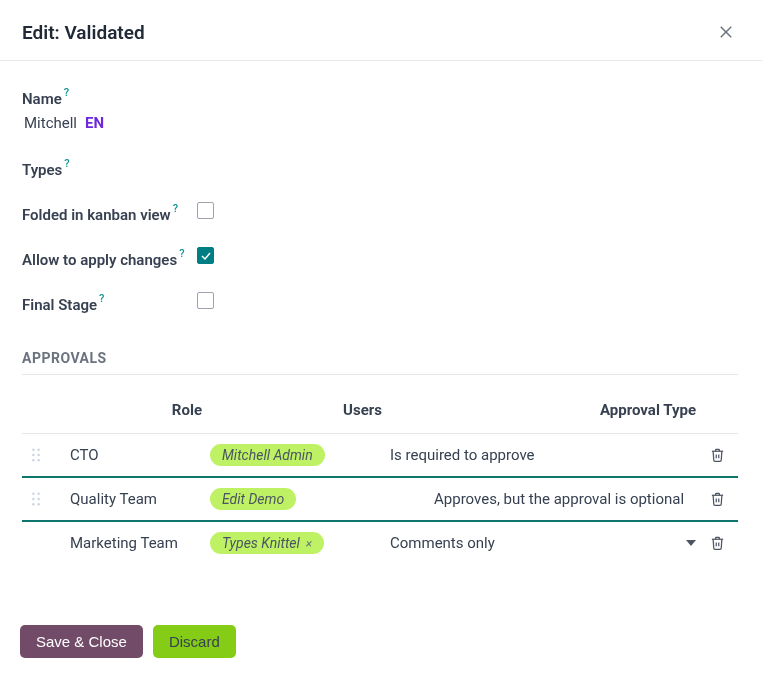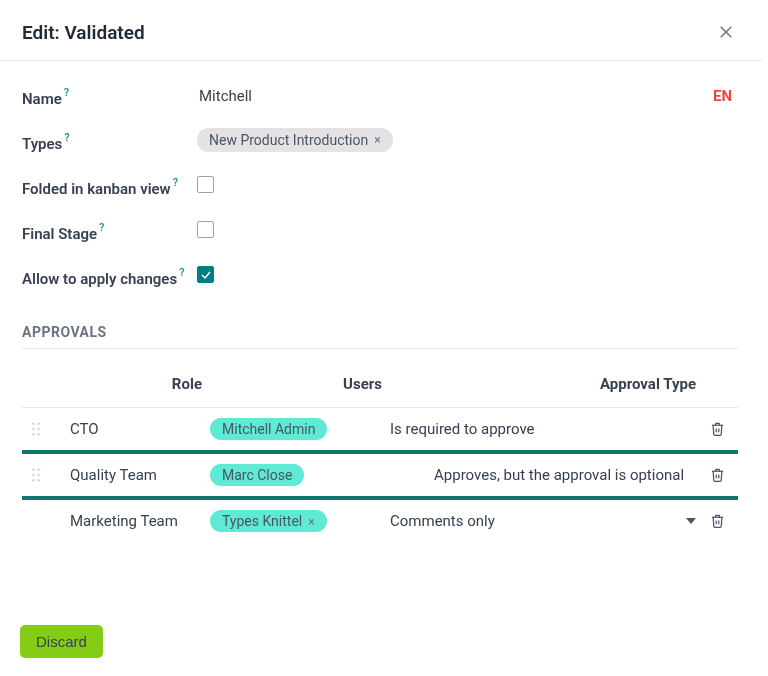--- a/index.html
+++ b/index.html
@@ -9,41 +9,41 @@
   .modal-title { font-size: 19px; font-weight: 600; color: #1f2937; }
   .close-btn { width: 28px; height: 28px; display: flex; align-items: center; justify-content: center; cursor: pointer; color: #6b7280; }
   .close-btn svg { width: 18px; height: 18px; }
 
   .modal-body { flex: 1; overflow-y: auto; padding: 22px 24px 12px 22px; position: relative; }
 
   .form-row { display: flex; align-items: flex-start; margin-bottom: 18px; }
   .form-label { width: 175px; flex-shrink: 0; font-weight: 600; color: #374151; font-size: 15px; line-height: 1.4; padding-top: 4px; }
   .form-label sup.help { color: #0e9594; font-weight: 500; font-size: 11px; margin-left: 2px; cursor: pointer; position: relative; top: -2px; }
   .form-control { flex: 1; display: flex; align-items: center; }
-  .name-row { position: relative; }
-  .lang-btn { margin-left: auto; color: #ef4444; font-weight: 700; font-size: 15px; cursor: pointer; padding: 4px 6px; }
+  .name-row { position: relative; flex-direction: column; }
+  .lang-btn { margin-left: auto; color: #6d28d9; font-weight: 700; font-size: 15px; cursor: pointer; padding: 4px 6px; }
   .text-value { font-size: 15px; color: #374151; padding: 4px 2px; }
 
   .tag { display: inline-flex; align-items: center; background: #e4e2e4; border-radius: 14px; padding: 4px 12px; font-size: 14px; color: #4b5563; }
   .tag .tag-x { margin-left: 6px; font-size: 12px; cursor: pointer; color: #6b7280; }
 
   .checkbox { width: 17px; height: 17px; border: 1px solid #9ca3af; border-radius: 2px; background: #fff; display: inline-flex; align-items: center; justify-content: center; cursor: pointer; margin-top: 3px; }
   .checkbox.checked { background: #017e84; border-color: #017e84; }
   .checkbox.checked svg { width: 12px; height: 12px; stroke: #fff; stroke-width: 3; }
 
   .section-title { font-size: 14px; font-weight: 700; letter-spacing: 0.5px; color: #6b7280; margin-top: 34px; margin-bottom: 12px; padding-bottom: 8px; border-bottom: 1px solid #e5e7eb; }
 
   table.approvals { width: 100%; border-collapse: collapse; font-size: 15px; }
   table.approvals th { text-align: right; font-weight: 700; color: #374151; padding: 14px 8px 14px 0; border-bottom: 1px solid #e5e7eb; }
   table.approvals th:first-child { width: 48px; }
-  table.approvals td { padding: 10px 8px 10px 0; border-bottom: 4px solid #0f766e; vertical-align: middle; color: #374151; }
+  table.approvals td { padding: 10px 8px 10px 0; border-bottom: 2px solid #0f766e; vertical-align: middle; color: #374151; }
   table.approvals tr:last-child td { border-bottom: none; }
   .drag-handle { color: #cbd5e1; display: flex; justify-content: center; cursor: grab; width: 28px; }
   .drag-handle svg { width: 12px; height: 14px; }
-  .user-chip { display: inline-flex; align-items: flex-end; background: #5eead4; border-radius: 14px; padding: 3px 12px; font-size: 14px; color: #4b5563; }
+  .user-chip { display: inline-flex; align-items: flex-end; background: #bef264; border-radius: 14px; padding: 3px 12px; font-size: 14px; color: #4b5563; font-style: italic; }
   .user-chip .tag-x { margin-left: 6px; font-size: 12px; cursor: pointer; color: #6b7280; }
   .trash { color: #4b5563; cursor: pointer; display: flex; justify-content: center; }
   .trash svg { width: 15px; height: 16px; }
   .caret-down { display: inline-block; margin-left: 8px; cursor: pointer; color: #4b5563; }
   .caret-down svg { width: 10px; height: 10px; }
   .approval-cell { display: flex; align-items: center; }
 
   .modal-footer { padding: 12px 20px 18px 20px; display: flex; gap: 10px; }
   .btn { padding: 8px 16px; font-size: 15px; border-radius: 5px; cursor: pointer; border: none; font-weight: 500; }
   .btn-primary { background: #714b67; color: #fff; }
@@ -80,56 +80,50 @@
       <div class="form-control">
         <span class="text-value">Mitchell</span>
         <span class="lang-btn">EN</span>
       </div>
     </div>
 
     <div class="form-row">
       <div class="form-label">
         <span>Types</span><sup class="help">?</sup>
       </div>
-      <div class="form-control">
-        <span class="tag">
-          <span>New Product Introduction</span>
-          <span class="tag-x">×</span>
-        </span>
-      </div>
     </div>
 
     <div class="form-row">
       <div class="form-label">
         <span>Folded in kanban view</span><sup class="help">?</sup>
-      </div>
-      <div class="form-control">
-        <span class="checkbox"></span>
-      </div>
-    </div>
-
-    <div class="form-row">
-      <div class="form-label">
-        <span>Final Stage</span><sup class="help">?</sup>
       </div>
       <div class="form-control">
         <span class="checkbox"></span>
       </div>
     </div>
 
     <div class="form-row">
       <div class="form-label">
         <span>Allow to apply changes</span><sup class="help">?</sup>
       </div>
       <div class="form-control">
         <span class="checkbox checked">
           <svg viewBox="0 0 24 24" fill="none" stroke="currentColor">
               <polyline points="4 12 10 18 20 6"></polyline>
             </svg>
         </span>
+      </div>
+    </div>
+
+    <div class="form-row">
+      <div class="form-label">
+        <span>Final Stage</span><sup class="help">?</sup>
+      </div>
+      <div class="form-control">
+        <span class="checkbox"></span>
       </div>
     </div>
 
     <div class="section-title">APPROVALS</div>
 
     <table class="approvals">
       <thead>
         <tr>
           <th class="col-handle"></th>
           <th class="col-role">Role</th>
@@ -182,21 +176,21 @@
                   <circle cx="8" cy="2" r="1.4"></circle>
                   <circle cx="2" cy="8" r="1.4"></circle>
                   <circle cx="8" cy="8" r="1.4"></circle>
                   <circle cx="2" cy="14" r="1.4"></circle>
                   <circle cx="8" cy="14" r="1.4"></circle>
                 </svg>
               </span>
             </td>
             <td>Quality Team</td>
             <td><span class="user-chip">
-                <span>Marc Close</span>
+                <span>Edit Demo</span>
               </span></td>
             <td>
               <div class="approval-cell" style="display: flex; align-items: center; width: 100%; margin-left: 44px;">
                 <span>Approves, but the approval is optional</span>
               </div>
             </td>
             <td>
               <span class="trash">
                 <svg viewBox="0 0 24 24" fill="none" stroke="currentColor" stroke-width="2">
                   <polyline points="3 6 5 6 21 6"></polyline>
@@ -234,16 +228,17 @@
                 </svg>
               </span>
             </td>
           </tr>
         </tbody>
     </table>
 
   </div>
 
   <div class="modal-footer">
+    <button class="btn btn-primary">Save &amp; Close</button>
     <button class="btn btn-secondary">Discard</button>
   </div>
 
 </div>
 
 </body></html>

